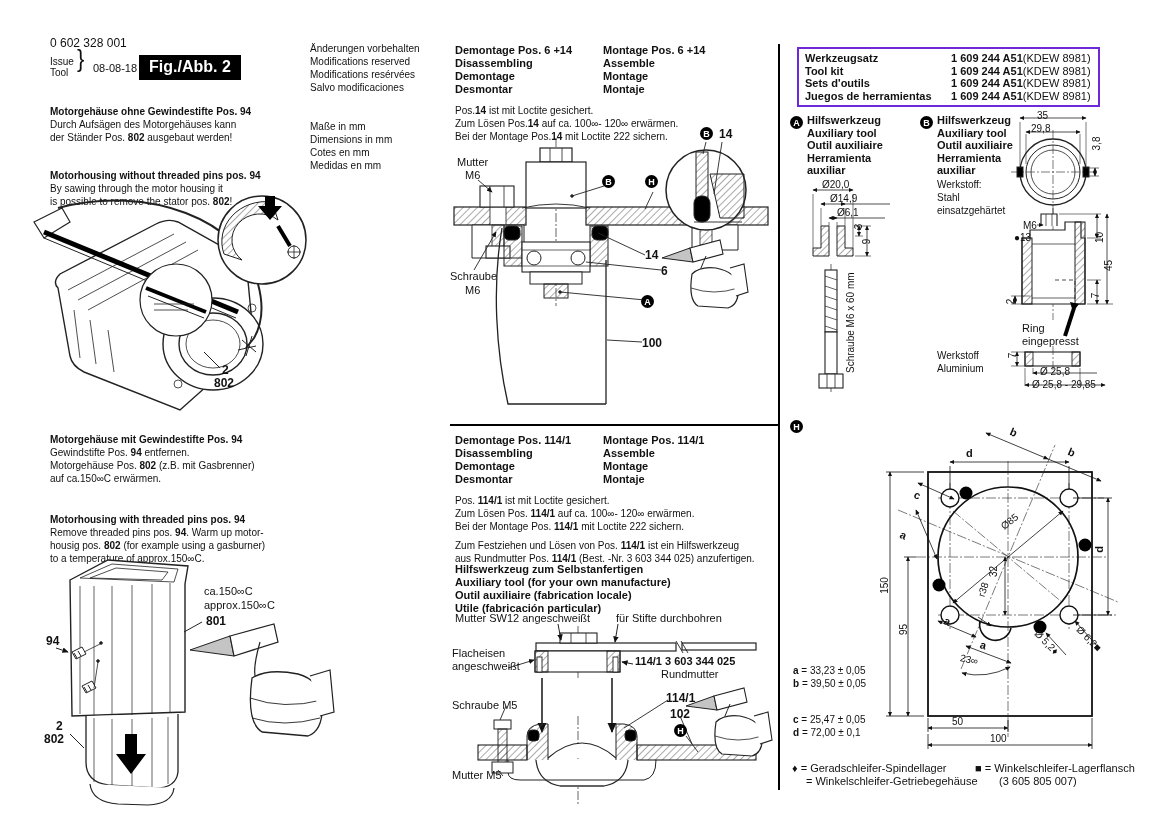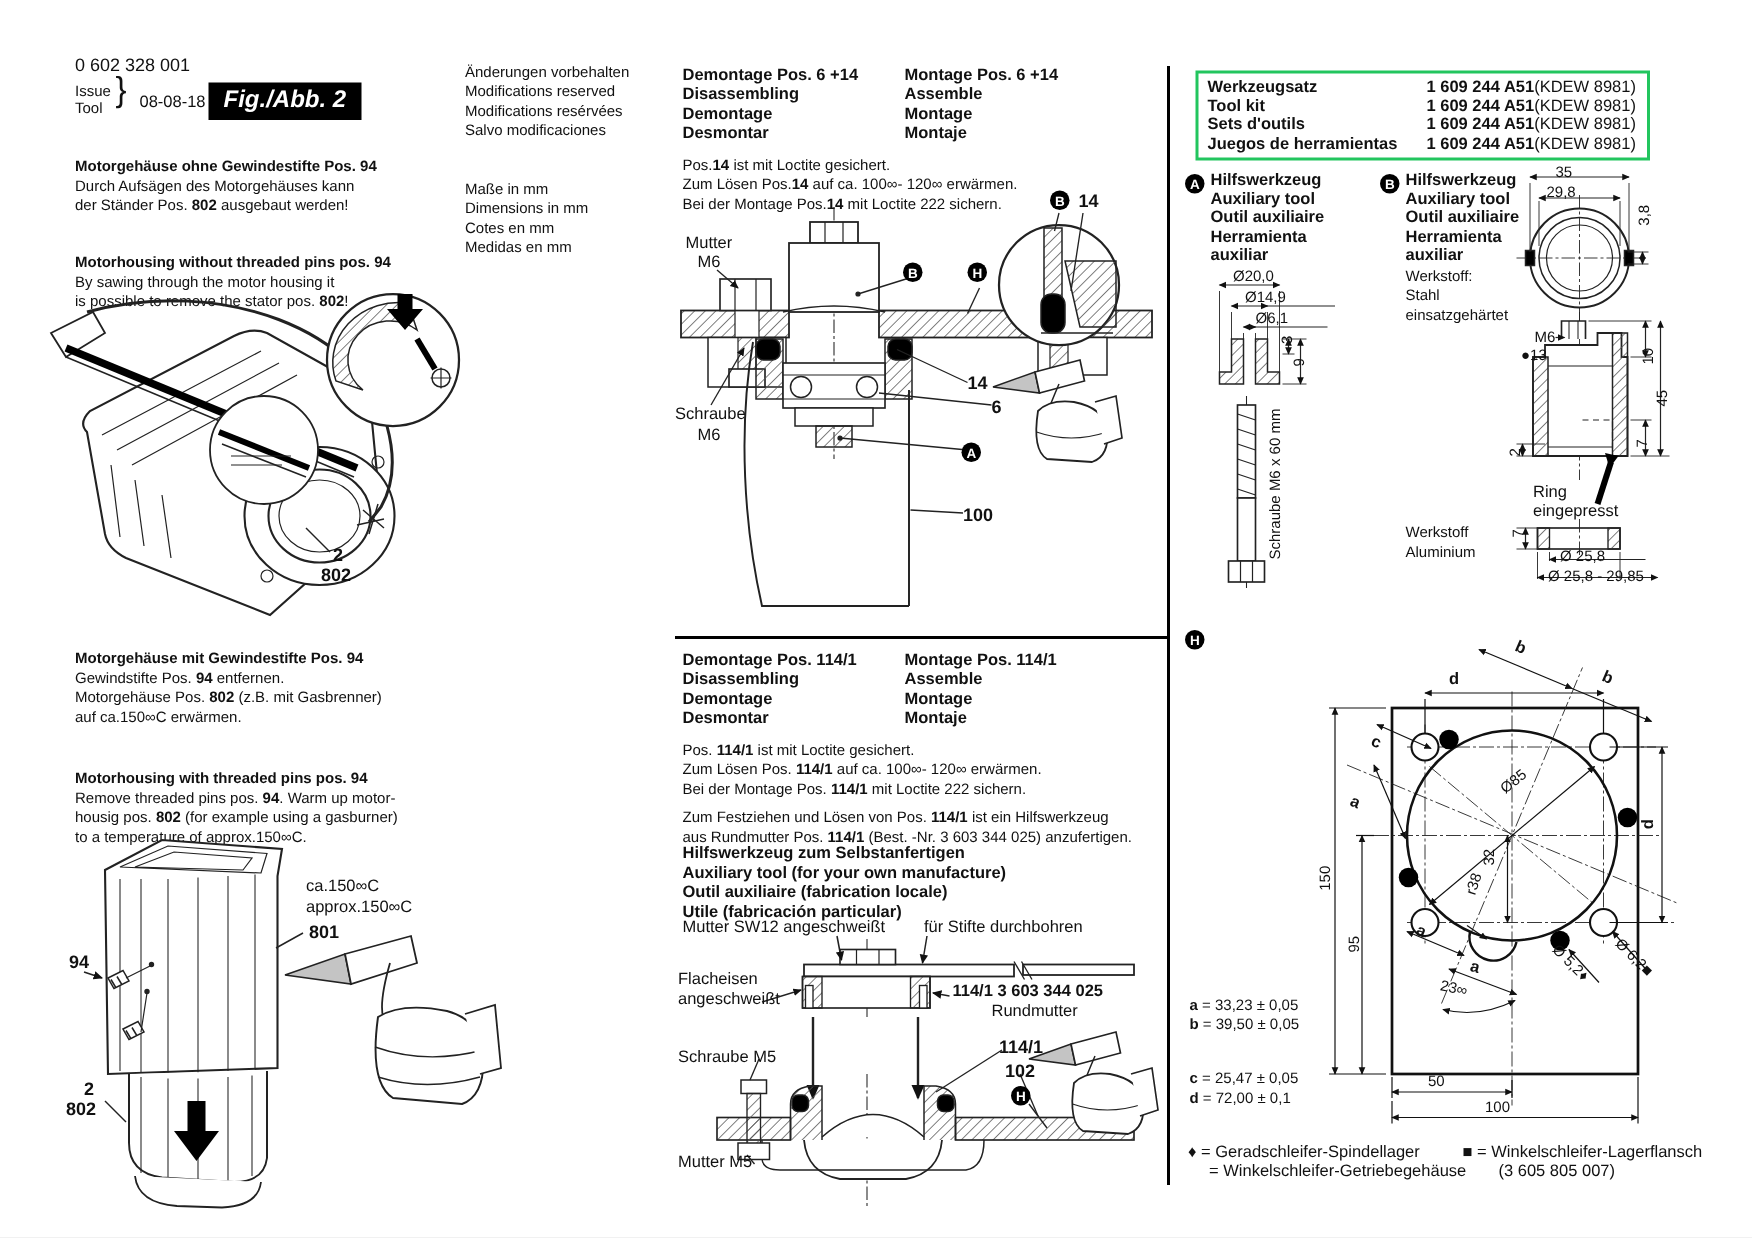--- a/index.html
+++ b/index.html
@@ -3,26 +3,26 @@
 <meta charset="utf-8">
 <style>
   *{margin:0;padding:0;box-sizing:border-box}
   html,body{background:#e8e8e8}
   .page{position:relative;width:1168px;height:825px;background:#fff;margin:0 auto;
         font-family:"Liberation Sans","DejaVu Sans",sans-serif;color:#111;overflow:hidden}
   .lbl{position:absolute;white-space:nowrap;font-size:11px;line-height:13px}
   .dim{position:absolute;white-space:nowrap;font-size:10px;line-height:11px}
   .blk{position:absolute;font-size:10px;line-height:13px}
   .b{font-weight:700}
-  .fig-box{position:absolute;background:#000;color:#fff;font-weight:700;font-style:italic;
+  .fig-box{position:absolute;background:#000;color:#fff;font-weight:700;
            font-size:16px;line-height:16px;padding:4px 10px 5px}
   .badge{position:absolute;width:13px;height:13px;border-radius:50%;background:#000;color:#fff;
          font-size:9px;font-weight:700;display:flex;align-items:center;justify-content:center}
   .rule{position:absolute;background:#000}
-  .tbl{position:absolute;border:2px solid #22c55e;padding:3px 6px;font-size:11px;line-height:12.5px}
+  .tbl{position:absolute;border:2px solid #6d28d9;padding:3px 6px;font-size:11px;line-height:12.5px}
   .tbl .row{display:flex}
   .tbl .nm{width:146px;font-weight:700}
   .titleblock{position:absolute;font-size:11px;line-height:12.5px;font-weight:700}
   .hline{position:absolute;font-size:11px;line-height:13px;font-weight:700}
   svg{position:absolute;display:block;overflow:visible}
 </style>
 </head>
 <body>
 
 <div class="page">

